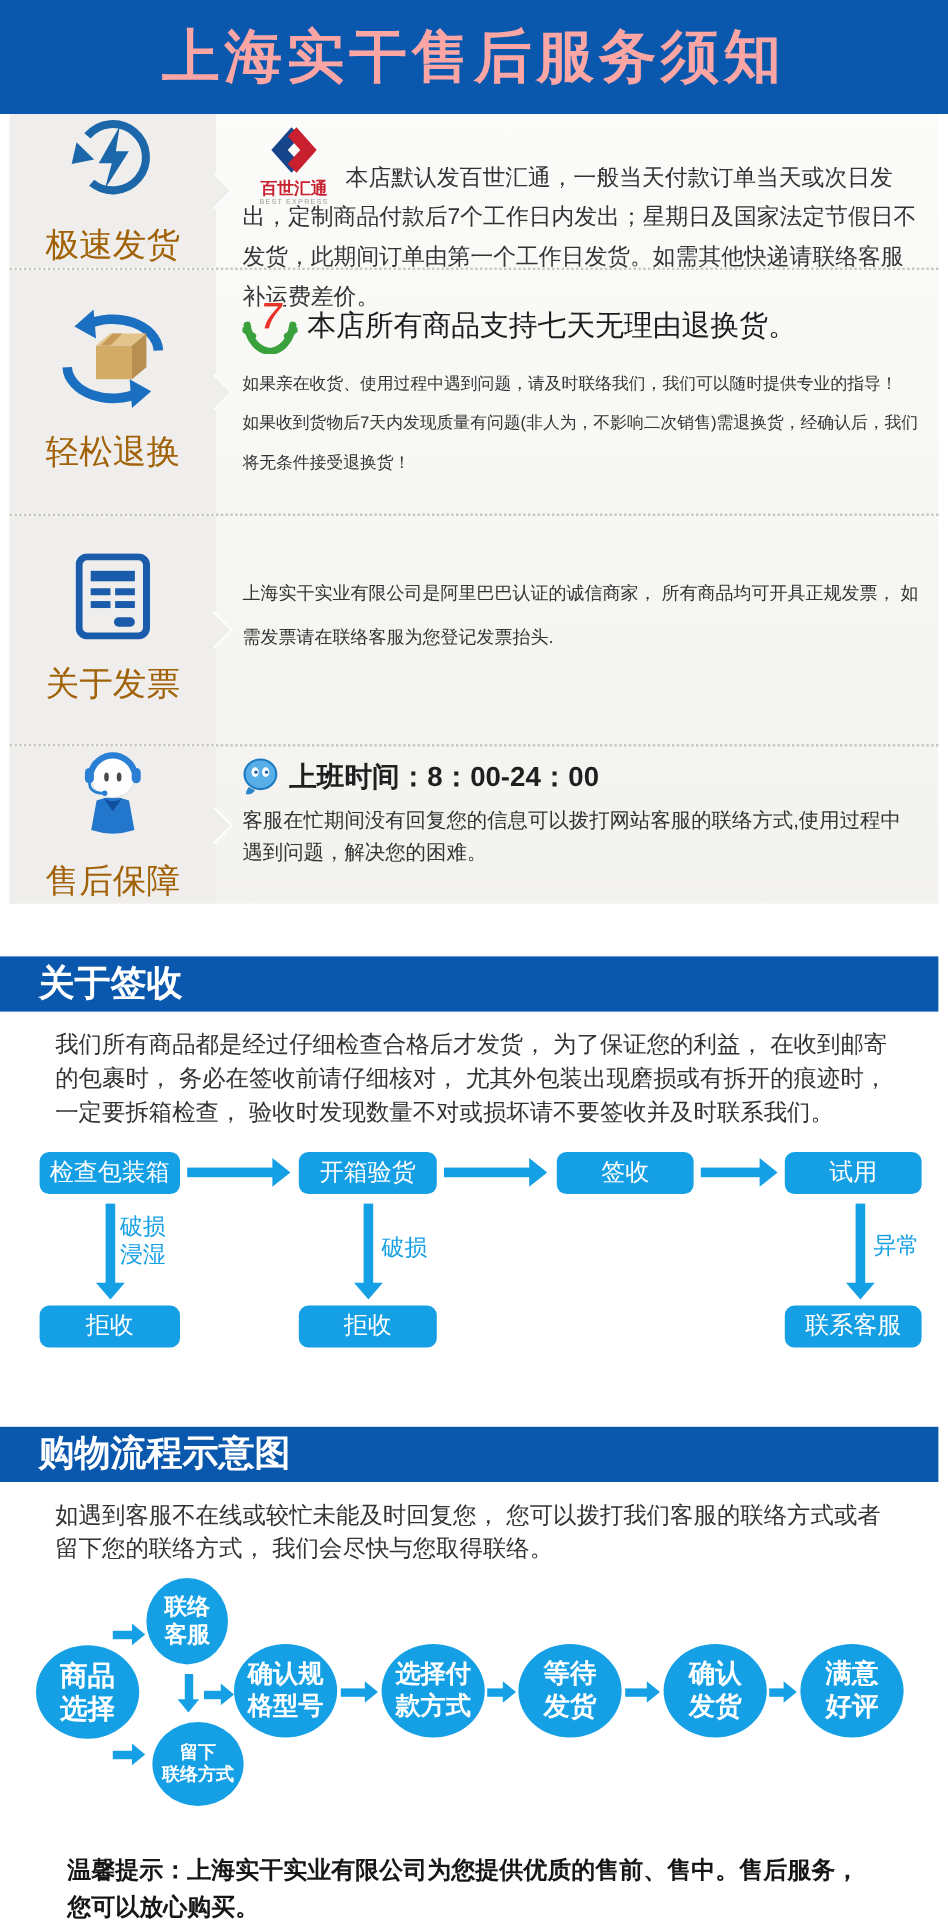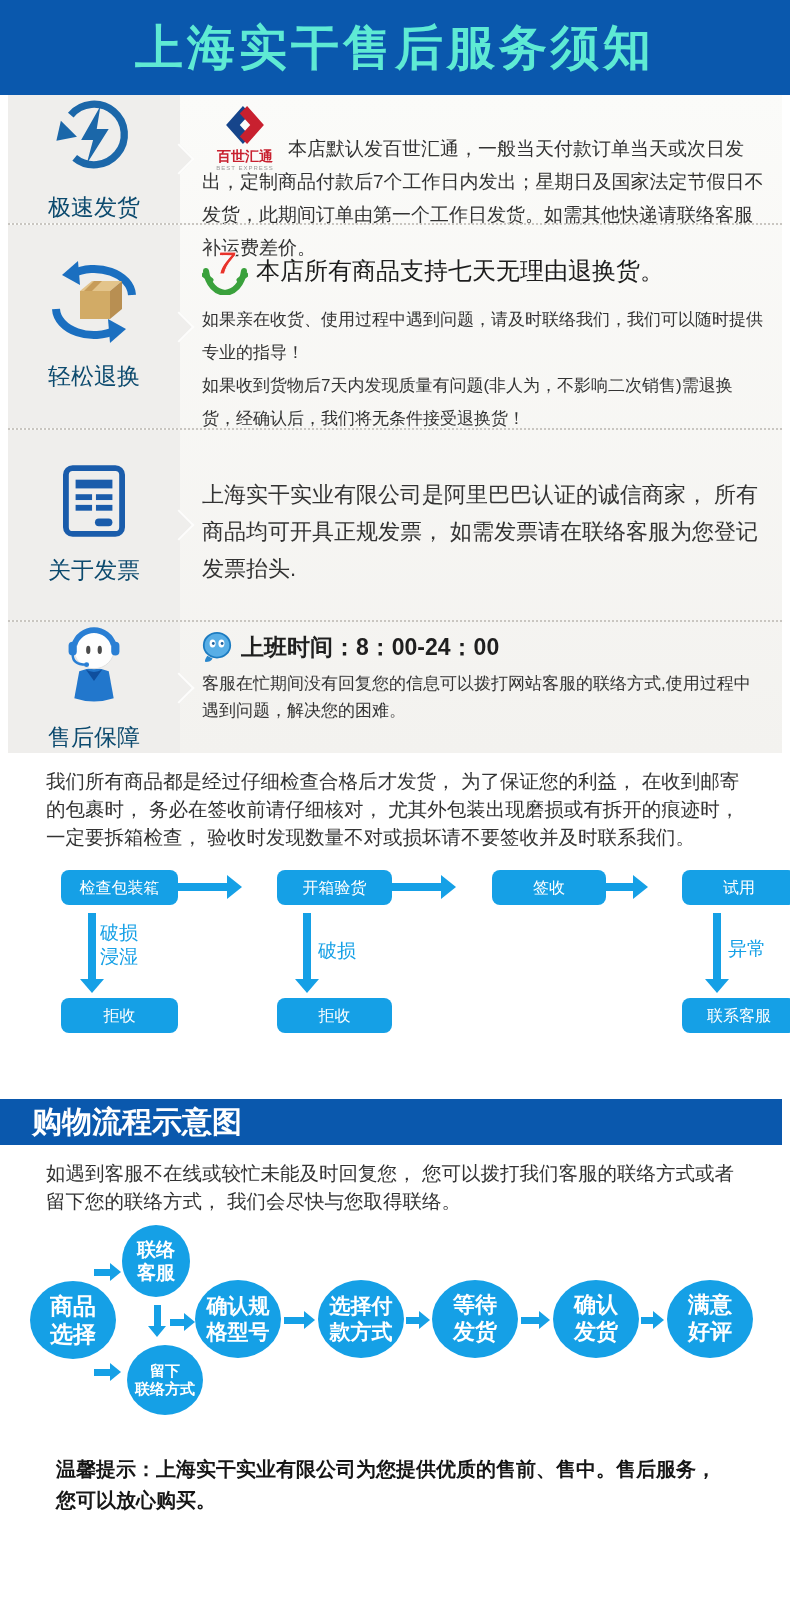--- a/index.html
+++ b/index.html
@@ -1,61 +1,61 @@
 <!DOCTYPE html>
 <html style="--header-blue: #0a58ad; --flow-blue: #15a0e6; --icon-blue: #1b67a9; --left-bg: #efeeec;"><head>
 <meta charset="utf-8">
 <style>
   html,body { margin:0; padding:0; background:#ffffff; }
   body { font-family:"Liberation Sans","DejaVu Sans",sans-serif; color:#333; }
   .page { position:relative; width:790px; height:1600px; margin:0 auto; background:#fff; overflow:hidden; }
 
   
   .top-header { height:95px; background:var(--header-blue,#0a58ad); text-align:center; }
-  .top-header h1 { margin:0; line-height:95px; font-size:48px; letter-spacing:4px; color:#5eead4; font-weight:bold; }
+  .top-header h1 { margin:0; line-height:95px; font-size:48px; letter-spacing:4px; color:#fca5a5; font-weight:bold; }
 
   
   .service { margin:0 8px; background:linear-gradient(#fbfbf9,#f3f2ef); }
   .srow { display:flex; position:relative; }
   .srow + .srow { border-top:2px dotted #c9c6c1; }
   .srow1 { height:128px; } .srow2 { height:203px; } .srow3 { height:190px; } .srow4 { height:131px; }
   .left-cell { width:172px; flex:none; background:var(--left-bg,#efeeec); display:flex; flex-direction:column;
                align-items:center; justify-content:center; position:relative; z-index:1; }
-  .left-cell .cap { margin-top:18px; font-size:23px; color:#0c4a6e; }
+  .left-cell .cap { margin-top:18px; font-size:28px; color:#a16207; }
   .chev { position:absolute; right:-10px; top:50%; width:20px; height:20px; transform:translateY(-50%) rotate(45deg);
           background:var(--left-bg,#efeeec); border-top:2px solid #fdfdfc; border-right:2px solid #fdfdfc; }
   .content { flex:1; position:relative; padding:0 16px 0 22px; }
 
   .r1-text { margin:0; padding-top:37px; text-indent:86px; font-size:19px; line-height:33px; }
   .logo-best { position:absolute; left:22px; top:10px; width:86px; text-align:center; }
   .logo-best .nm { font-size:14px; font-weight:bold; color:#c8202f; line-height:15px; }
   .logo-best .sub { font-size:6px; color:#9a9a9a; letter-spacing:1px; line-height:8px; }
 
   .r2-head { display:flex; align-items:center; gap:8px; padding-top:22px; }
   .r2-head .ttl { font-size:24px; font-weight:normal; color:#1c1c1c; }
-  .r2-body { margin:8px 0 0; font-size:17px; line-height:33px; white-space:pre-line; }
-
-  .r3-text { margin:0; padding-top:46px; font-size:22px; line-height:37px; }
+  .r2-body { margin:8px 0 0; font-size:14px; line-height:33px; white-space:pre-line; }
+
+  .r3-text { margin:0; padding-top:46px; font-size:15px; line-height:37px; }
 
   .r4-title { margin:0; padding-top:8px; font-size:23px; font-weight:bold; color:#1c1c1c; }
   .r4-time { display:flex; align-items:flex-end; gap:9px; margin-top:9px; font-size:23px; color:#1f1f1f; font-weight:600; }
   .r4-body { margin:7px 0 0; font-size:17px; line-height:27px; }
 
   
   .bar { margin:0 8px 0 0; height:46px; background:var(--header-blue,#0a58ad); color:#fff;
          font-size:30px; font-weight:bold; line-height:46px; padding-left:32px; }
   .bar.sign-bar { margin-top:44px; }
   .bar.shop-bar { margin-top:50px; }
 
   .para { margin:14px 0 0; padding:0 46px; font-size:19.5px; line-height:28px; color:#333; }
 
   
   .flowchart { position:relative; height:198px; }
   .fbox { position:absolute; height:35px; background:var(--flow-blue,#15a0e6); border-radius:8px;
-          color:#fff; font-size:16px; text-align:center; line-height:35px; top:19px;margin-left:28px; }
+          color:#fff; font-size:20px; text-align:center; line-height:35px; top:19px; }
   .fbox.res { top:147px; }
   .flabel { position:absolute; color:var(--flow-blue,#15a0e6); font-size:19px; line-height:1.25; white-space:pre-line; }
 
   .arrow-r, .arrow-d { position:absolute; }
   .arrow-r::before { content:""; position:absolute; left:0; right:14px; top:50%; margin-top:-4px; height:8px; background:var(--flow-blue,#15a0e6); }
   .arrow-r::after  { content:""; position:absolute; right:0; top:50%; margin-top:-12px; width:0; height:0;
                      border-left:15px solid var(--flow-blue,#15a0e6); border-top:12px solid transparent; border-bottom:12px solid transparent; }
   .arrow-d::before { content:""; position:absolute; top:0; bottom:13px; left:50%; margin-left:-4px; width:8px; background:var(--flow-blue,#15a0e6); }
   .arrow-d::after  { content:""; position:absolute; bottom:0; left:50%; margin-left:-12px; width:0; height:0;
                      border-top:14px solid var(--flow-blue,#15a0e6); border-left:12px solid transparent; border-right:12px solid transparent; }
@@ -190,20 +190,23 @@
             <circle cx="12.8" cy="14" r="1.6" fill="#1c5f9e"></circle>
             <circle cx="22.8" cy="14" r="1.6" fill="#1c5f9e"></circle>
           </svg>
           <span>上班时间：8：00-24：00</span>
         </div>
         <p class="r4-body">客服在忙期间没有回复您的信息可以拨打网站客服的联络方式,使用过程中遇到问题，解决您的困难。</p>
       </div>
     </div>
   </section>
 
+  <div class="bar sign-bar">
+    <span>关于签收</span>
+  </div>
   <p class="para">我们所有商品都是经过仔细检查合格后才发货， 为了保证您的利益， 在收到邮寄的包裹时， 务必在签收前请仔细核对， 尤其外包装出现磨损或有拆开的痕迹时， 一定要拆箱检查， 验收时发现数量不对或损坏请不要签收并及时联系我们。</p>
 
   <div class="flowchart">
     <div class="fbox" style="left:33px;width:117px;">检查包装箱</div>
     <div class="fbox" style="left:249px;width:115px;">开箱验货</div>
     <div class="fbox" style="left:464px;width:114px;">签收</div>
     <div class="fbox" style="left:654px;width:114px;">试用</div>
 
     <div class="arrow-r" style="left:156px;top:24px;width:86px;height:24px;"></div>
     <div class="arrow-r" style="left:370px;top:24px;width:86px;height:24px;"></div>

